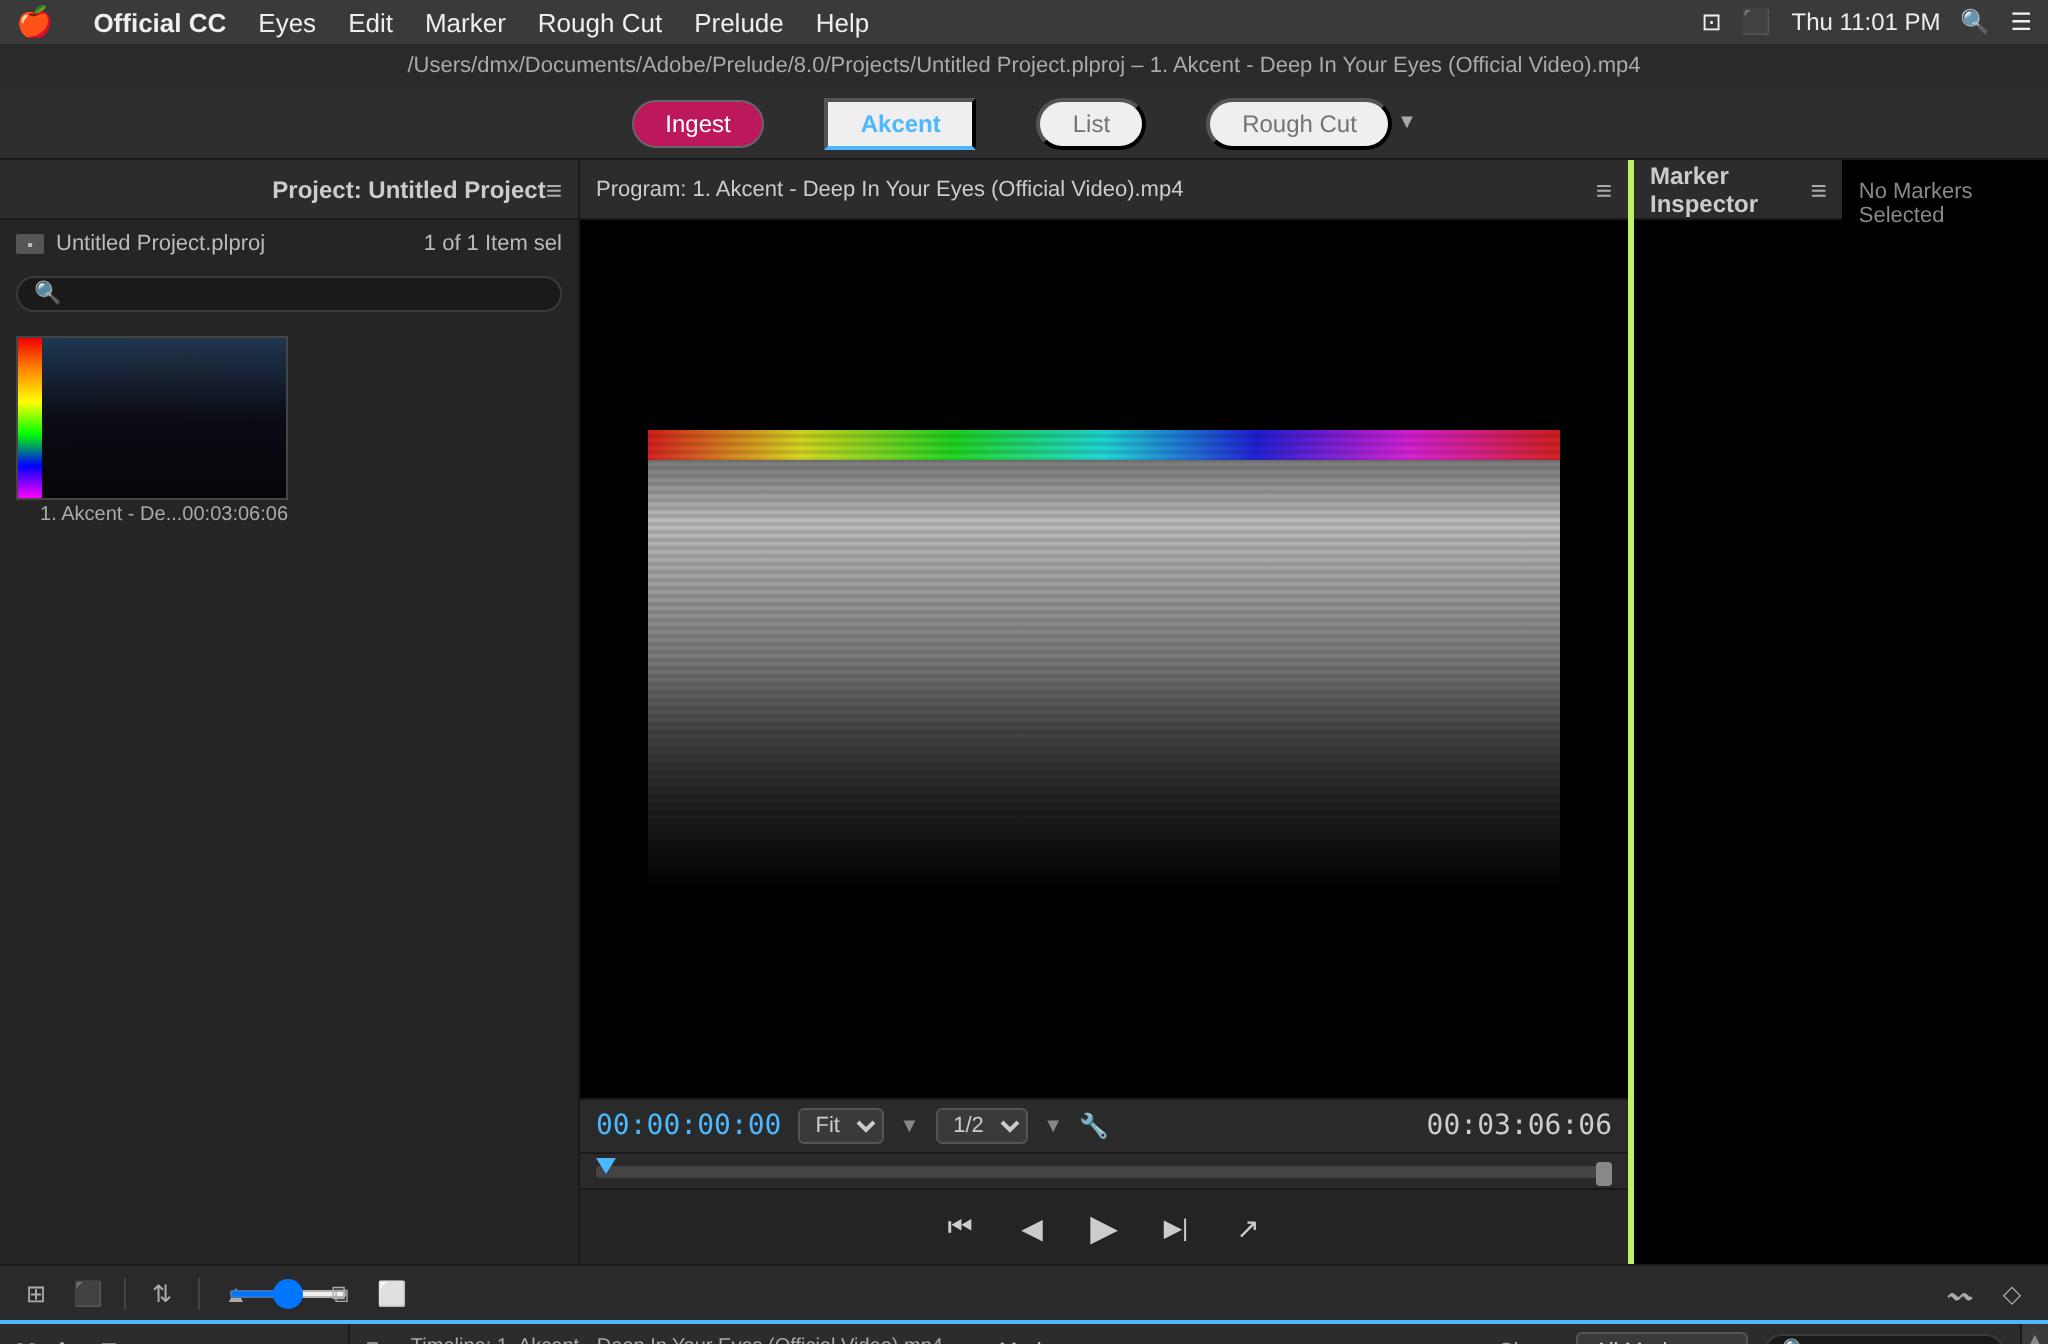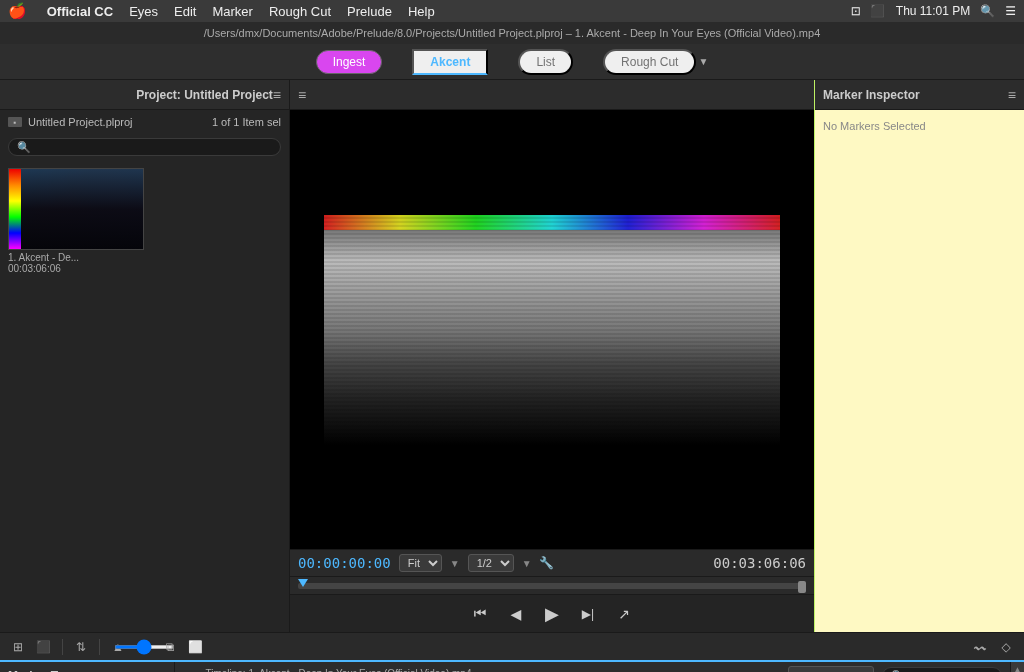--- a/index.html
+++ b/index.html
@@ -54,21 +54,21 @@
       border-bottom: 1px solid #1a1a1a;
     }
     .toolbar-btn {
       padding: 4px 16px;
       border-radius: 14px;
       font-size: 12px;
       cursor: pointer;
       color: #737373;
     }
     .toolbar-btn.active-ingest {
-      background: #d946ef;
+      background: #be185d;
       color: #fff;
       border: 1px solid #666;
     }
     .toolbar-btn.active-logging {
       color: #4db8ff;
       font-weight: bold;
       border-bottom: 2px solid #4db8ff;
       border-radius: 0;
     }
     .toolbar-btn.roughcut {
@@ -169,21 +169,20 @@
       left: 0; top: 0;
       width: 12px; height: 100%;
       background: linear-gradient(180deg, #e00, #f80, #ff0, #0f0, #00f, #f0f);
     }
     .clip-info {
       display: flex;
       justify-content: flex-end;
       font-size: 10px;
       color: #aaa;
       padding: 2px 0;
-      flex-direction: column;
     }
 
     
     #center-panel {
       flex: 1;
       background: #1e1e1e;
       display: flex;
       flex-direction: column;
     }
     #program-header {
@@ -326,24 +325,23 @@
       color: #ccc;
       cursor: pointer;
       font-size: 14px;
     }
     .play-btn { font-size: 18px; }
 
     
     #right-panel {
       width: 210px;
       min-width: 210px;
-      background: #fef9c3;
-      border-left: 1px solid #bef264;
-      display: flex;
-      flex-direction: column;
+      background: #000000;
+      border-left: 3px solid #bef264;
+      display: flex;
     }
     #marker-header {
       height: 30px;
       background: #2c2c2c;
       display: flex;
       align-items: center;
       padding: 0 8px;
       justify-content: space-between;
       border-bottom: 1px solid #1a1a1a;
     }
@@ -539,20 +537,21 @@
         <div class="clip-info">
           <span>1. Akcent - De...</span>
           <span>00:03:06:06</span>
         </div>
       </div>
     </div>
   </div>
 
   <div id="center-panel">
     <div id="program-header">
+      <span style="font-size:11px;color:#ccc;">Program: 1. Akcent - Deep In Your Eyes (Official Video).mp4</span>
       <span class="panel-menu-icon">≡</span>
     </div>
     <div id="video-area">
       <div class="video-frame">
         <div class="video-content">
           <div class="video-color-stripe"></div>
           <div class="video-scan-lines"></div>
         </div>
       </div>
     </div>

